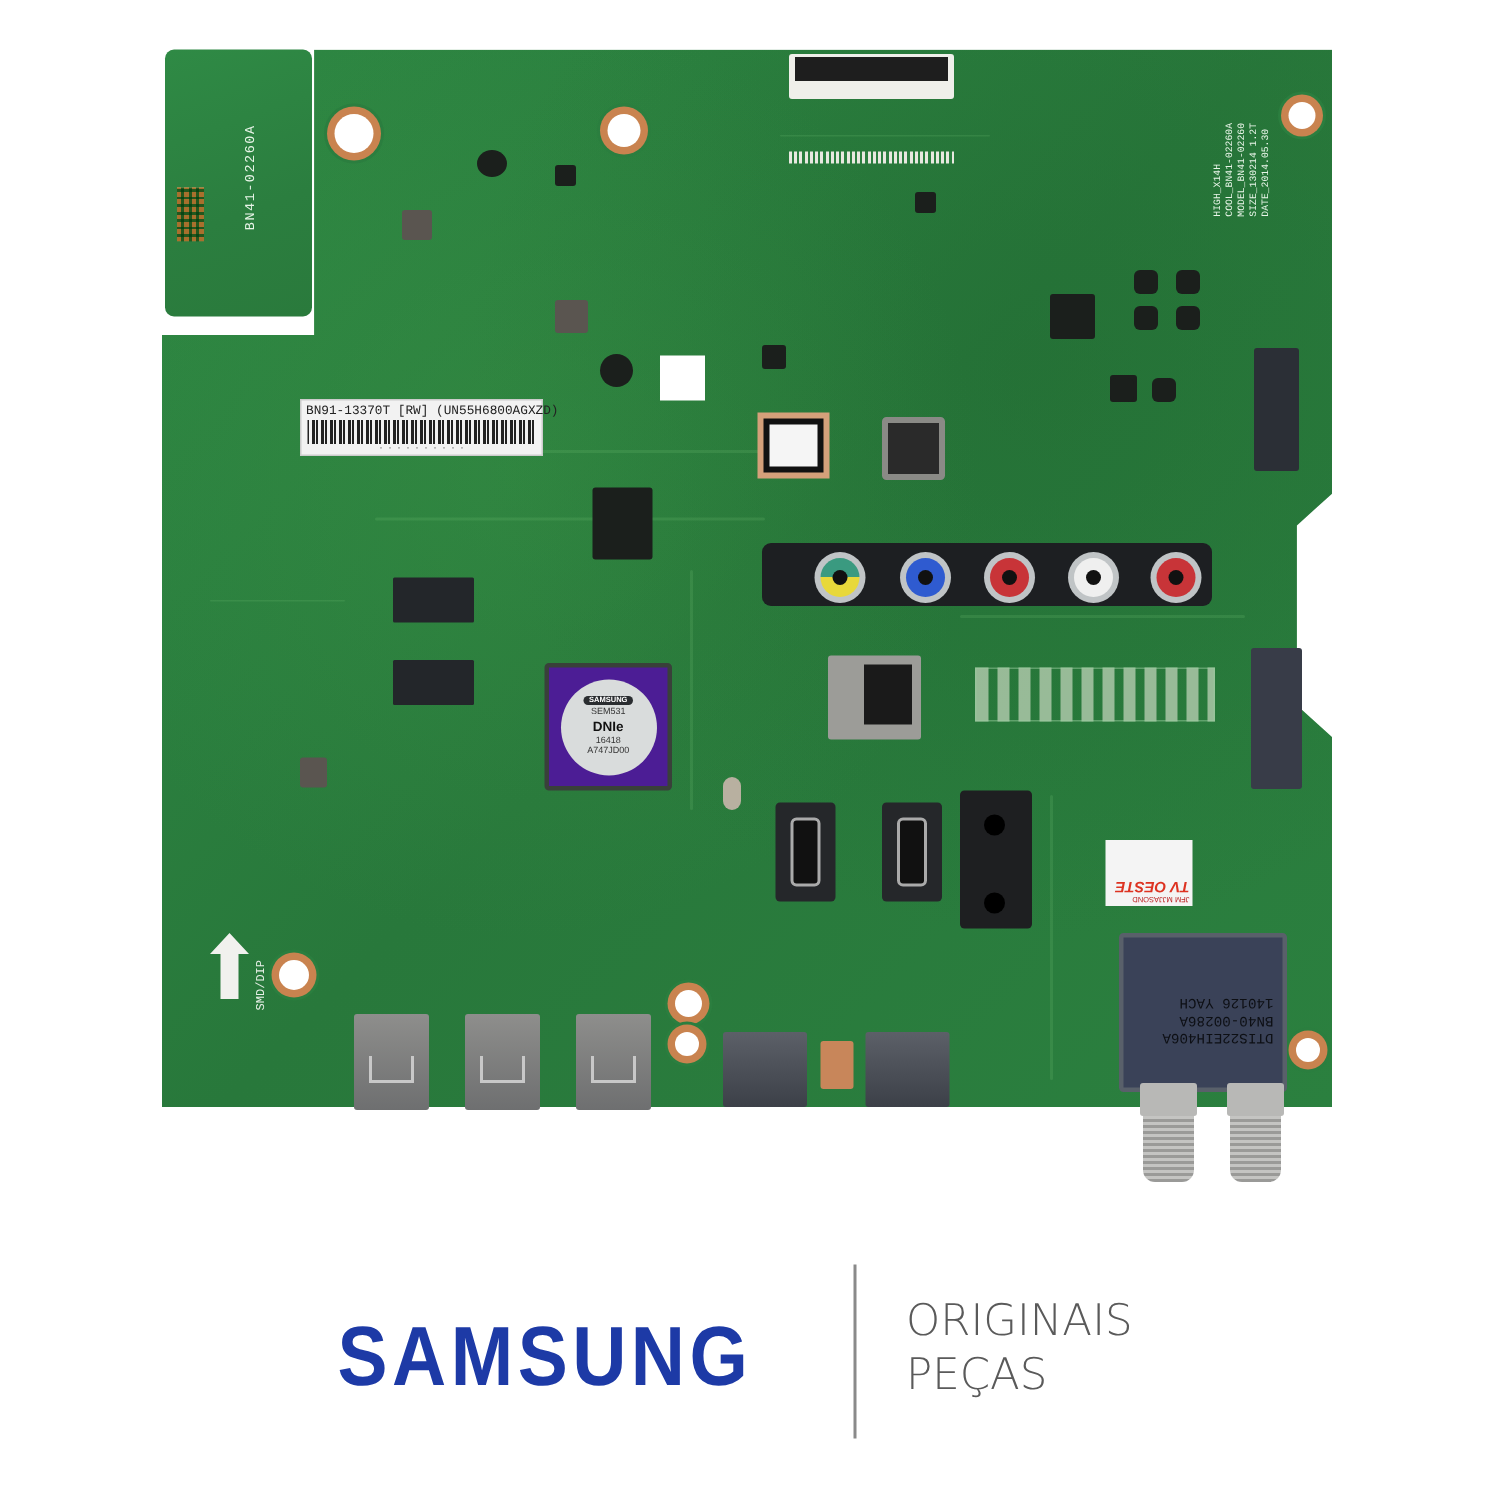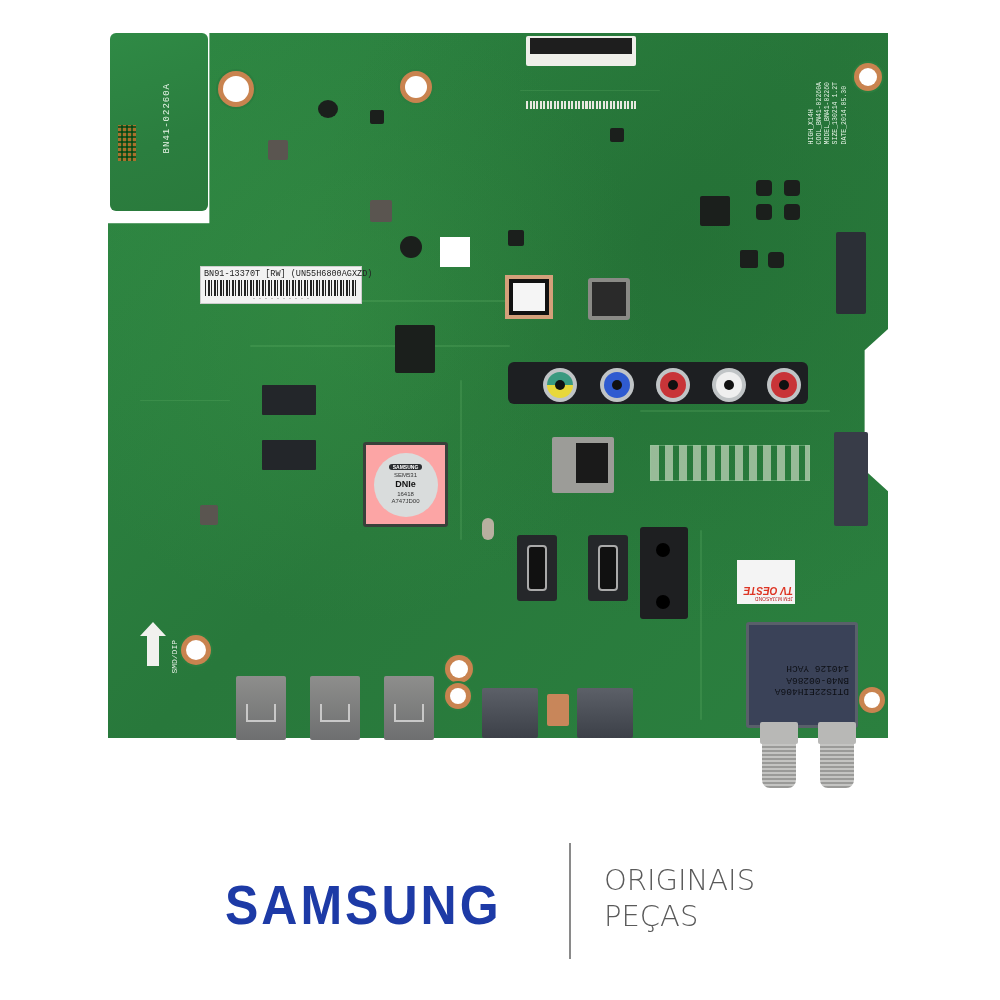--- a/index.html
+++ b/index.html
@@ -57,21 +57,21 @@
     .label-sticker .barcode {
       margin: 0 4px; height: 16px;
       background: repeating-linear-gradient(90deg, #222 0 1px, transparent 1px 3px, #222 3px 5px, transparent 5px 6px);
     }
     .label-sticker .sub {
       font-family: "Liberation Mono", monospace; font-size: 5px; color: #444; text-align: center;
     }
 
     .soc {
       position: absolute; left: 363px; top: 442px; width: 85px; height: 85px;
-      background: #fca5a5; border: 3px solid #39403a; border-radius: 3px;
+      background: #4c1d95; border: 3px solid #39403a; border-radius: 3px;
       display: flex; align-items: center; justify-content: center;
     }
     .soc .die {
       width: 64px; height: 64px; border-radius: 50%; background: #d9dcdc;
       display: flex; flex-direction: column; align-items: center; justify-content: center;
       font-size: 6px; color: #333; line-height: 1.25;
     }
     .soc .die .brand {
       background: #2a2d30; color: #fff; border-radius: 6px; padding: 0 4px; font-size: 5px; font-weight: bold; margin-bottom: 2px;
     }

